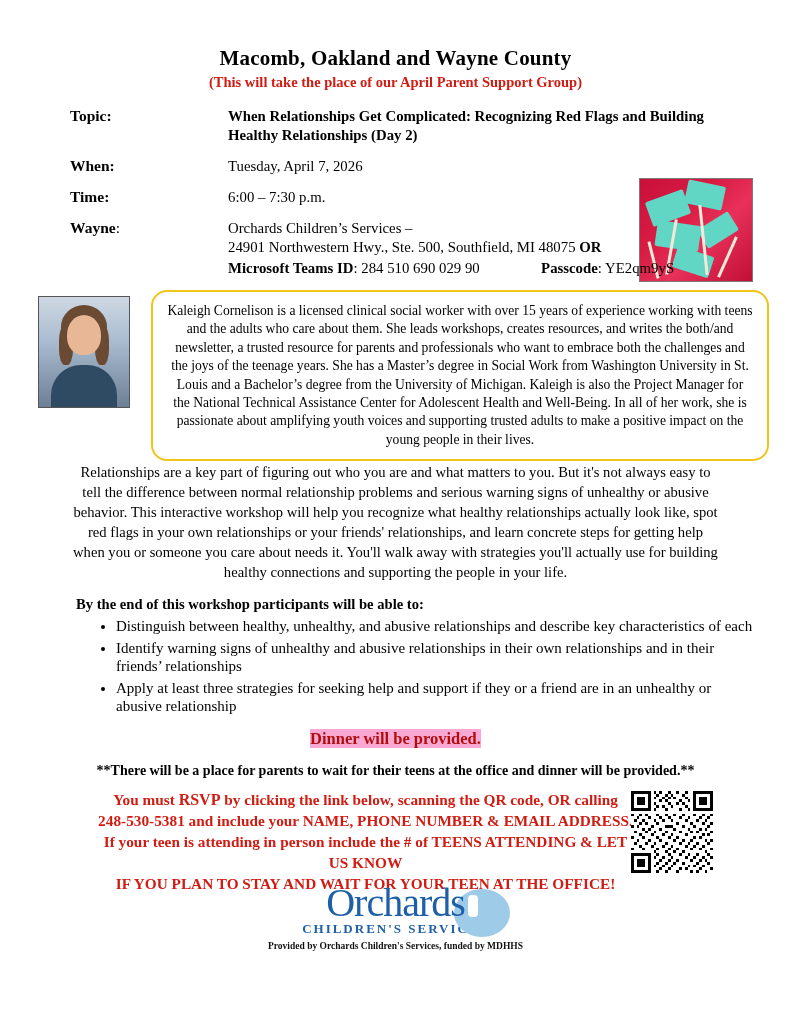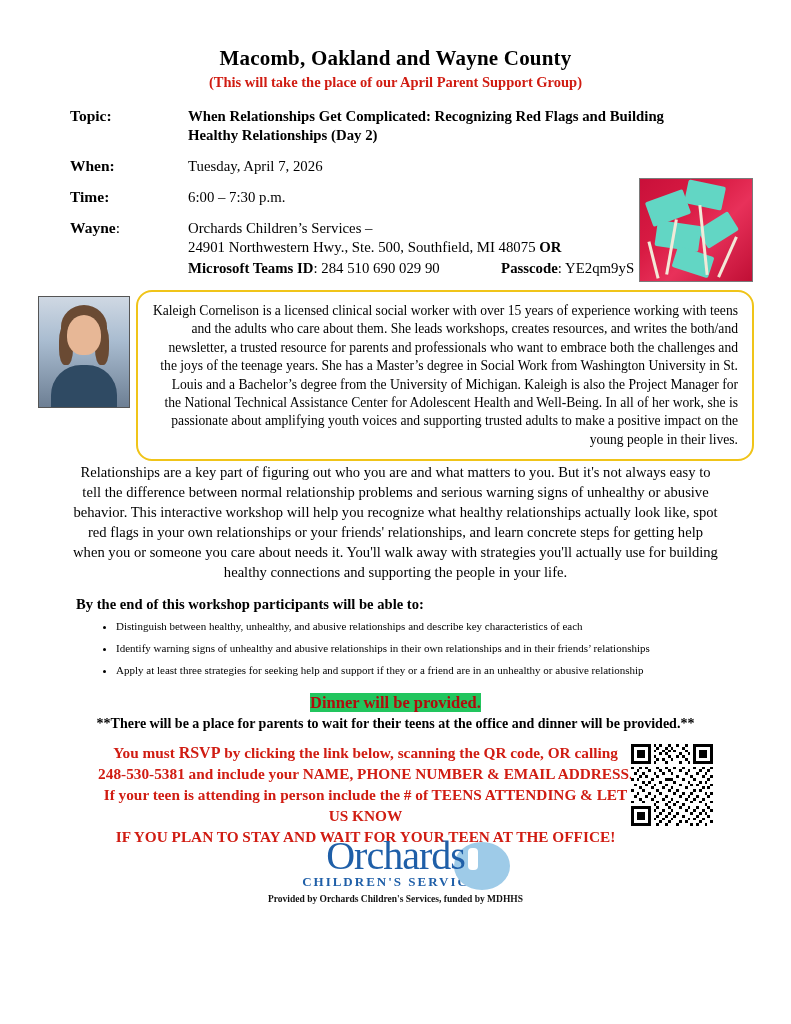--- a/index.html
+++ b/index.html
@@ -55,20 +55,21 @@
   
   .details {
     margin-top: 16px;
     margin-left: 32px;
     width: 700px;
     position: relative;
   }
   .row {
     display: flex;
     margin-bottom: 12px;
+    gap: 40px;
   }
   .lbl {
     width: 118px;
     flex: 0 0 118px;
     font-size: 15.5px;
     font-weight: bold;
   }
   .val {
     font-size: 14.8px;
     line-height: 19px;
@@ -147,30 +148,30 @@
   }
   .bio-photo .body {
     position: absolute;
     left: 12px; bottom: 0;
     width: 66px; height: 42px;
     border-radius: 30px 30px 0 0;
     background: #2f4a63;
   }
   .bio-box {
     position: absolute;
-    left: 98px;
+    left: 113px;
     top: 0px;
     width: 618px;
     box-sizing: border-box;
     border: 2px solid #f0c419;
     border-radius: 16px;
     padding: 10px 14px 10px 14px;
     font-size: 13.6px;
     line-height: 18.4px;
-    text-align: right;
+    text-align: center;
   }
 
   
   .lead-para {
     margin-top: 4px;
     text-align: center;
     font-size: 14.6px;
     line-height: 20px;
     padding: 0 34px;
   }
@@ -178,42 +179,42 @@
   
   .obj-head {
     margin-top: 14px;
     margin-left: 38px;
     font-size: 14.6px;
     font-weight: bold;
   }
   ul.obj {
     margin: 4px 0 0 0;
     padding-left: 78px;
-    font-size: 11px;
+    font-size: 15px;
     line-height: 18px;
   }
   ul.obj li { margin-bottom: 4px; }
 
   
   .dinner {
     margin-top: 14px;
     text-align: center;
   }
   .dinner span {
-    background: #22c55e;
+    background: #f9a8d4;
     font-weight: bold;
     font-size: 16.5px;
     color: #b00d0d;
     padding: 0 0;
   }
   .dinner-note {
     text-align: center;
     font-weight: bold;
     font-size: 14px;
-    margin-top: 3px;
+    margin-top: 14px;
   }
 
   
   .rsvp-wrap {
     position: relative;
     margin-top: 10px;
     height: 92px;
   }
   .rsvp {
     text-align: center;

